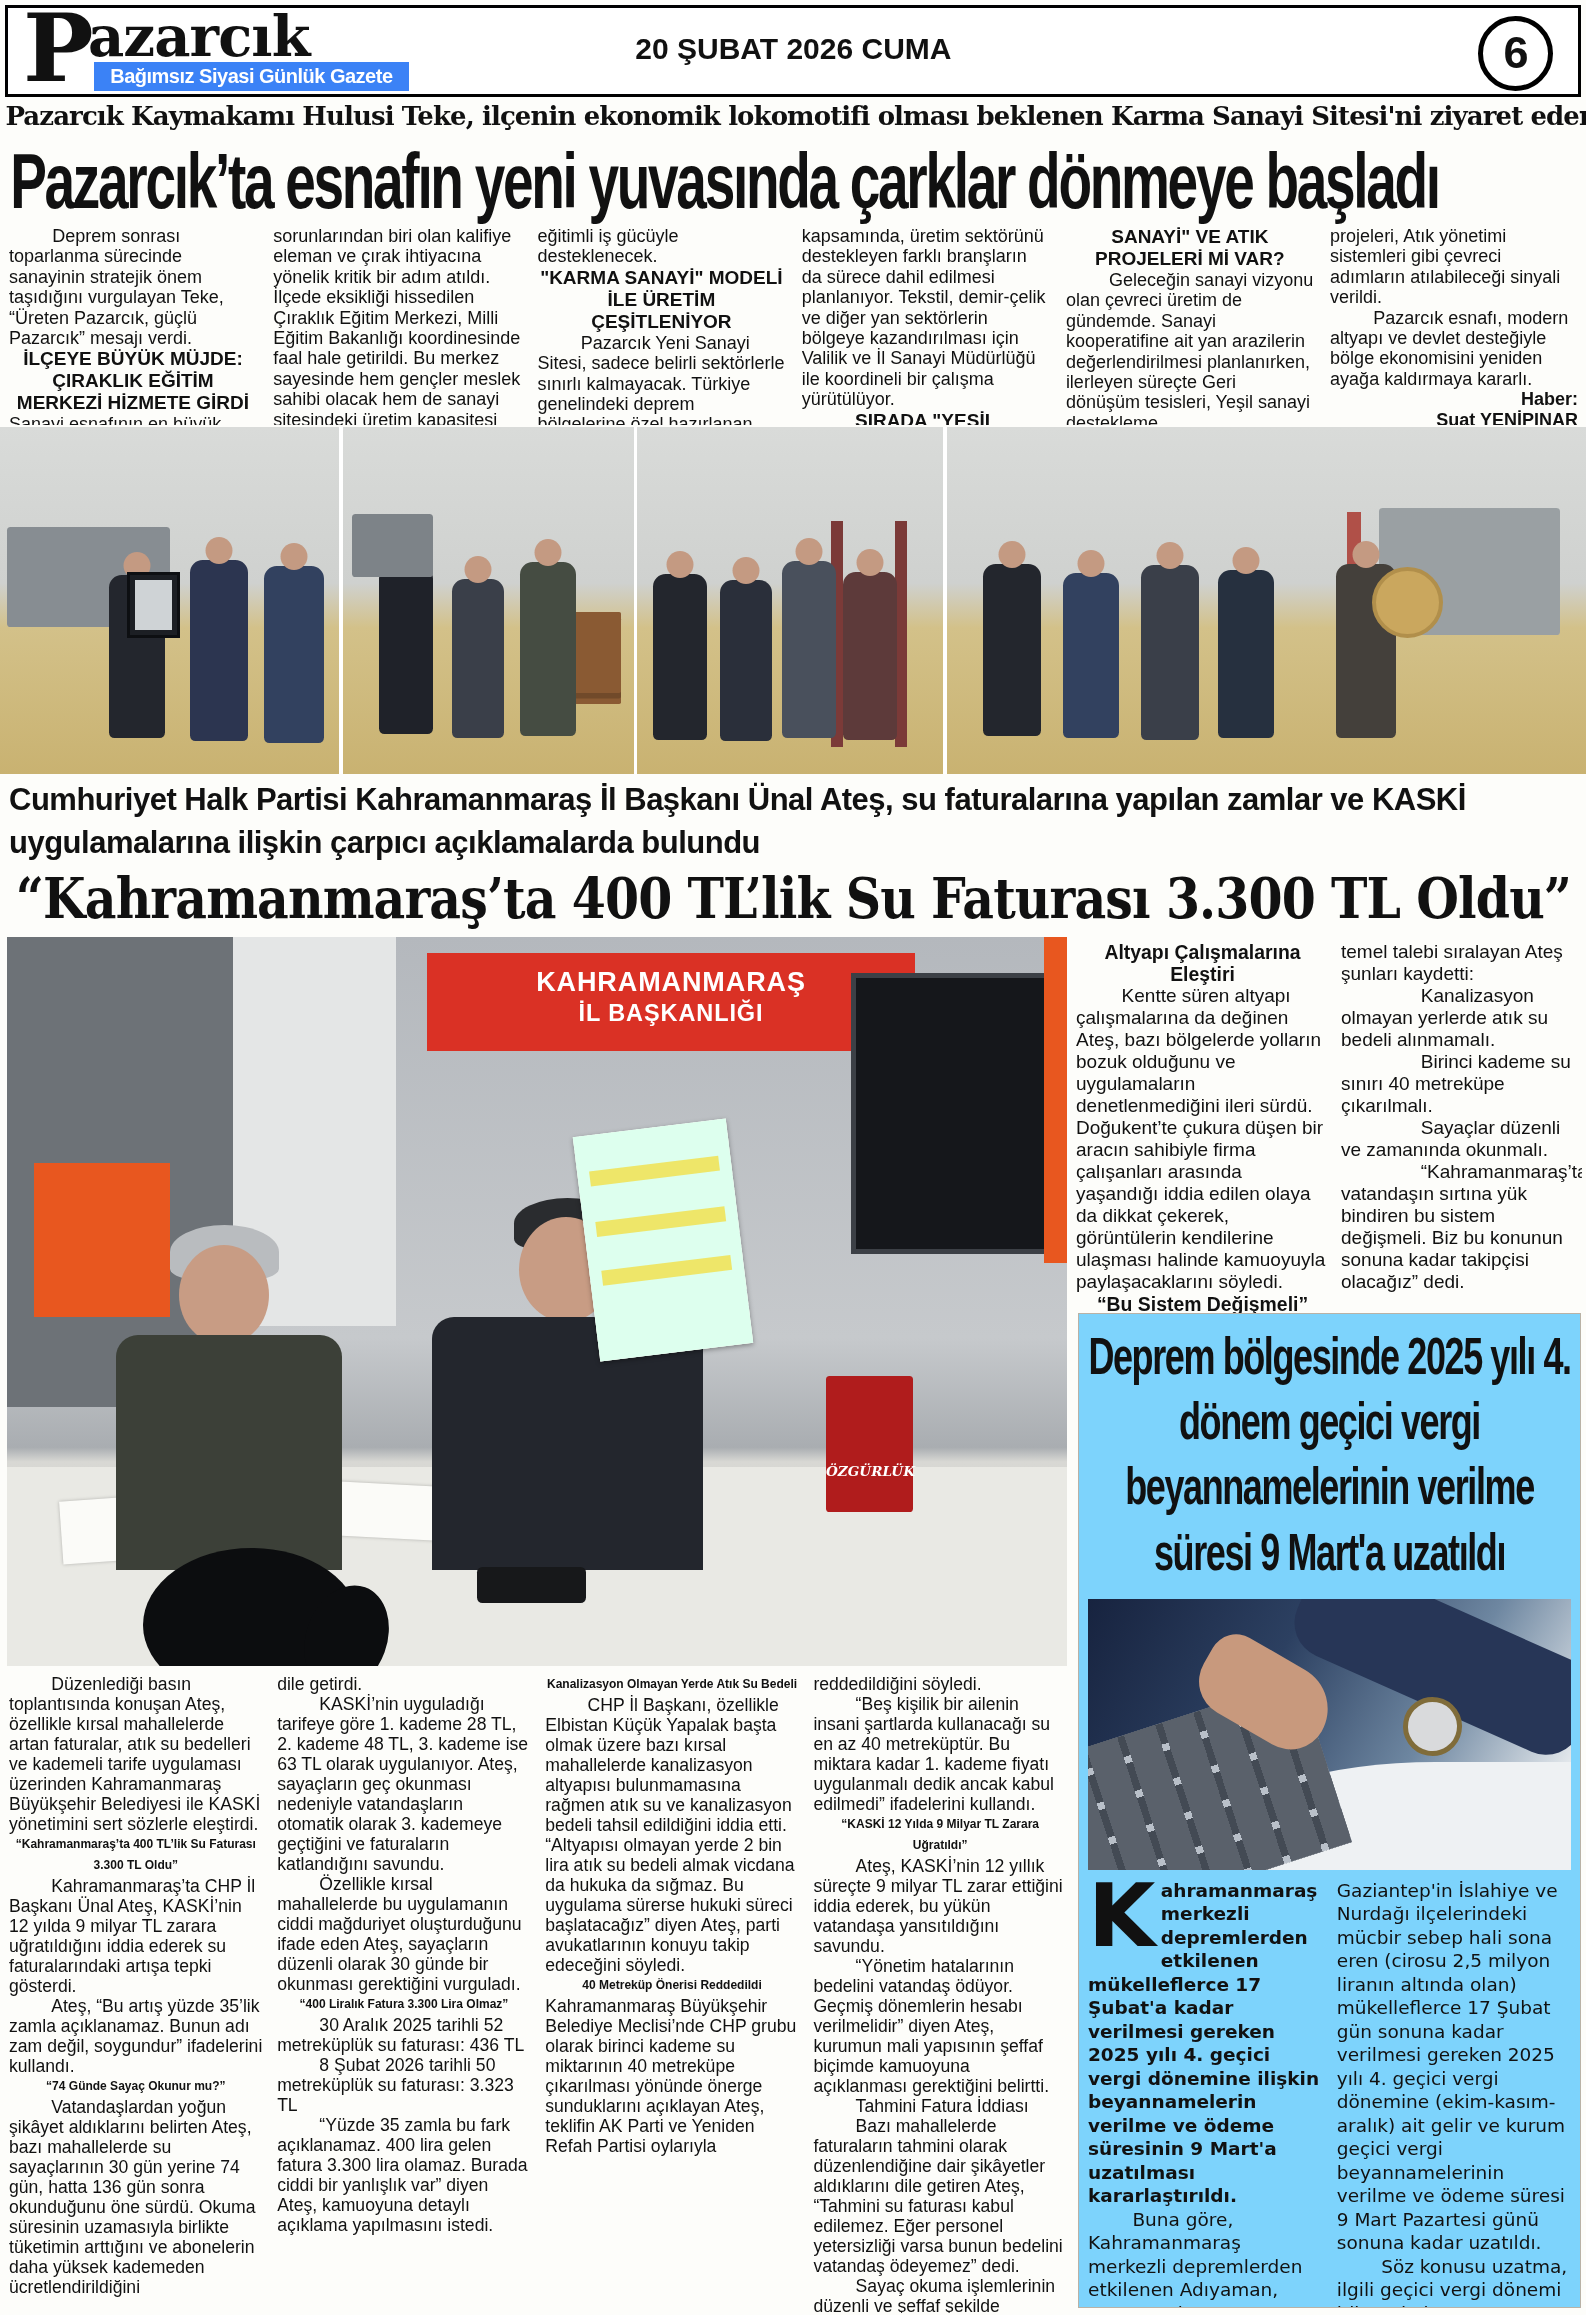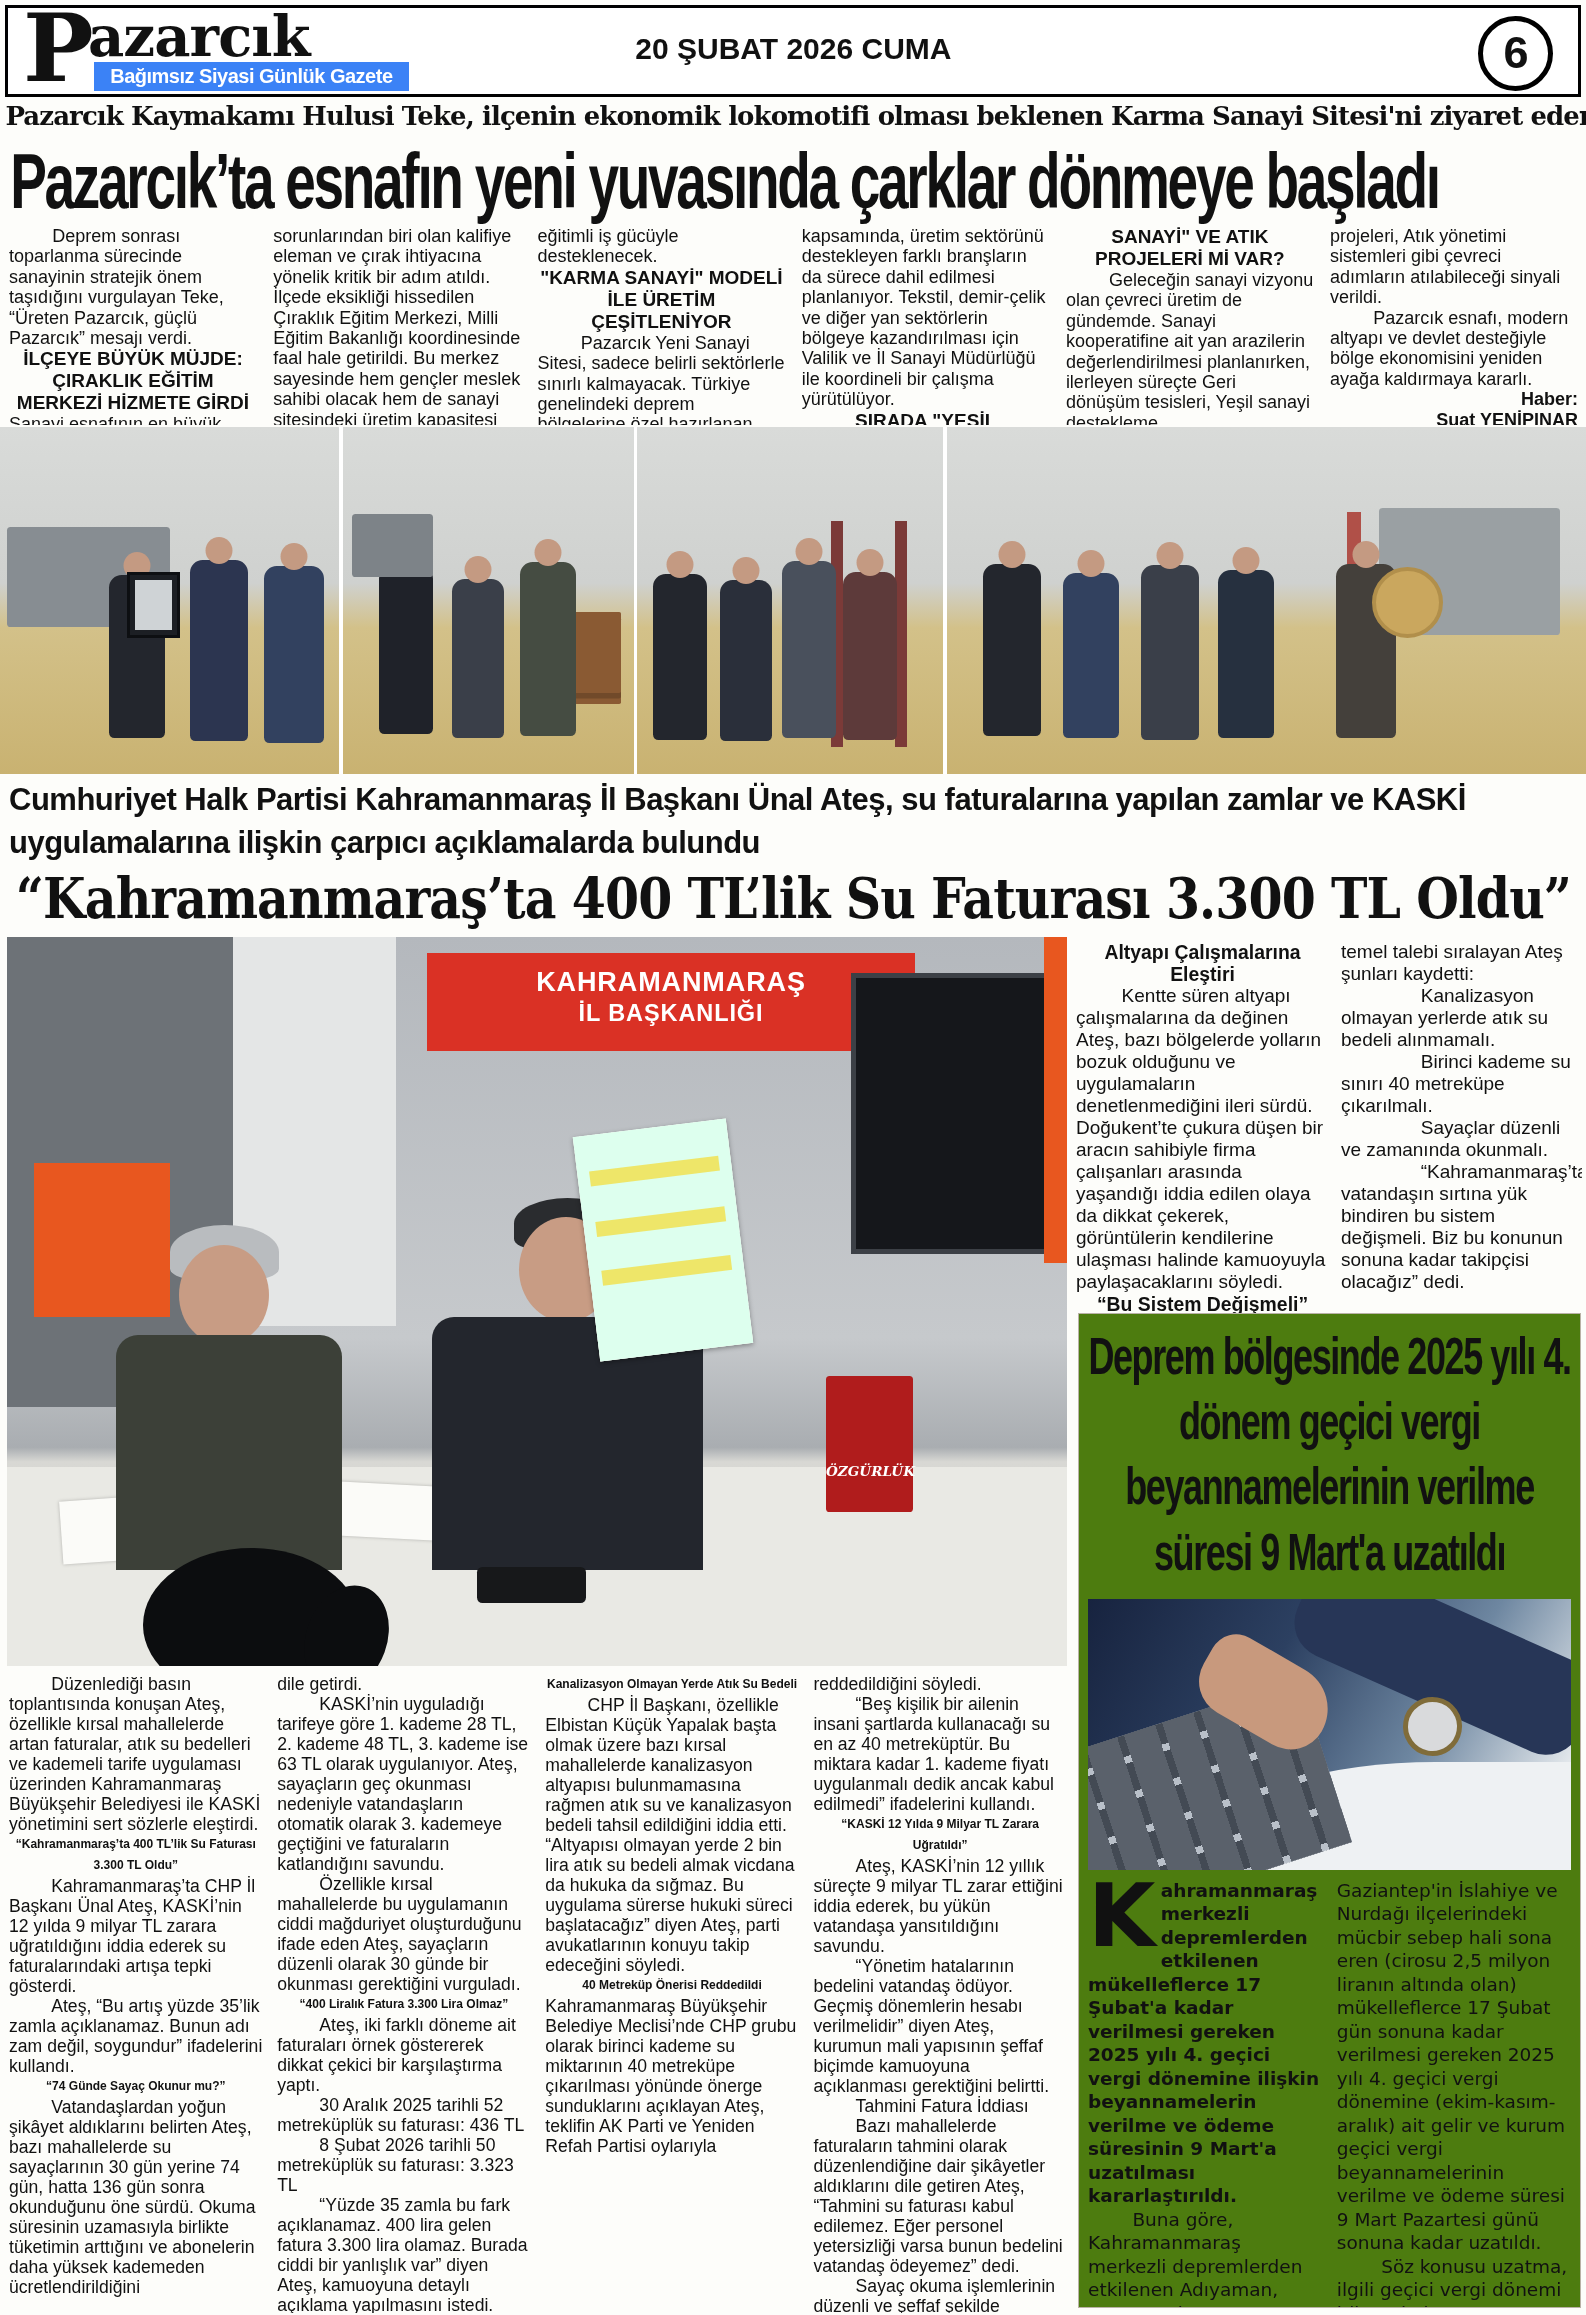--- a/index.html
+++ b/index.html
@@ -90,21 +90,21 @@
   .midcol{position:absolute;top:941px;height:373px;font-size:19px;line-height:22px;overflow:hidden;}
   .midcolA{left:1076px;width:253px;}
   .midcolB{left:1341px;width:241px;}
   .midcol p{margin:0;}
   .midsub{font-weight:bold;text-align:center;font-size:19.4px;margin:0;}
   .ind2{text-indent:4.2em;}
   .haber-merkezi{font-weight:bold;text-align:right;margin-top:23.5px !important;}
 
   
   .vergi{position:absolute;left:1078px;top:1313px;width:503px;height:995px;border:0.9px solid #b9b2a6;
-      box-sizing:border-box;background:#4d7c0f;padding:7.2px 9px;overflow:hidden;}
+      box-sizing:border-box;background:#7dd3fc;padding:7.2px 9px;overflow:hidden;}
   .vergi-headline{text-align:center;margin:1.8px 0 0 0;}
   .vergi-headline .cond{font-size:36px;line-height:45px;transform:scaleY(1.45);letter-spacing:-1.4px;white-space:normal;}
   .vergi-photo{position:relative;width:100%;height:271px;margin-top:96px;overflow:hidden;
       background:linear-gradient(120deg,#17233f 0%,#2c4061 35%,#6e87a1 65%,#e2e7eb 90%);}
   .vp-calc{position:absolute;left:-27px;bottom:-18px;width:271px;height:172px;transform:rotate(-18deg);
       background:#b9c0c9;
       background-image:repeating-linear-gradient(90deg,transparent 0 7.2px,#5a616b 7.2px 40px),
                        repeating-linear-gradient(0deg,transparent 0 7.2px,#434a54 7.2px 36px);}
   .vp-desk{position:absolute;right:0;bottom:0;width:70%;height:40%;background:#eef1f3;border-radius:60% 0 0 0;}
   .vp-arm{position:absolute;right:-27px;top:9px;width:308px;height:100px;background:#273657;
@@ -299,21 +299,20 @@
       <p class="ind">Kahramanmaraş’ta CHP İl Başkanı Ünal Ateş, KASKİ’nin 12 yılda 9 milyar TL zarara uğratıldığını iddia ederek su faturalarındaki artışa tepki gösterdi.</p>
       <p class="ind">Ateş, “Bu artış yüzde 35’lik zamla açıklanamaz. Bunun adı zam değil, soygundur” ifadelerini kullandı.</p>
       <p class="bsub">“74 Günde Sayaç Okunur mu?”</p>
       <p class="ind">Vatandaşlardan yoğun şikâyet aldıklarını belirten Ateş, bazı mahallelerde su sayaçlarının 30 gün yerine 74 gün, hatta 136 gün sonra okunduğunu öne sürdü. Okuma süresinin uzamasıyla birlikte tüketimin arttığını ve abonelerin daha yüksek kademeden ücretlendirildiğini</p>
     </div>
     <div class="bcol">
       <p>dile getirdi.</p>
       <p class="ind">KASKİ’nin uyguladığı tarifeye göre 1. kademe 28 TL, 2. kademe 48 TL, 3. kademe ise 63 TL olarak uygulanıyor. Ateş, sayaçların geç okunması nedeniyle vatandaşların otomatik olarak 3. kademeye geçtiğini ve faturaların katlandığını savundu.</p>
       <p class="ind">Özellikle kırsal mahallelerde bu uygulamanın ciddi mağduriyet oluşturduğunu ifade eden Ateş, sayaçların düzenli olarak 30 günde bir okunması gerektiğini vurguladı.</p>
       <p class="bsub">“400 Liralık Fatura 3.300 Lira Olmaz”</p>
-      <p class="ind">Ateş, iki farklı döneme ait faturaları örnek göstererek dikkat çekici bir karşılaştırma yaptı.</p>
       <p class="ind">30 Aralık 2025 tarihli 52 metreküplük su faturası: 436 TL</p>
       <p class="ind">8 Şubat 2026 tarihli 50 metreküplük su faturası: 3.323 TL</p>
       <p class="ind">“Yüzde 35 zamla bu fark açıklanamaz. 400 lira gelen fatura 3.300 lira olamaz. Burada ciddi bir yanlışlık var” diyen Ateş, kamuoyuna detaylı açıklama yapılmasını istedi.</p>
     </div>
     <div class="bcol">
       <p class="bsub">Kanalizasyon Olmayan Yerde Atık Su Bedeli</p>
       <p class="ind">CHP İl Başkanı, özellikle Elbistan Küçük Yapalak başta olmak üzere bazı kırsal mahallelerde kanalizasyon altyapısı bulunmamasına rağmen atık su ve kanalizasyon bedeli tahsil edildiğini iddia etti.</p>
       <p>“Altyapısı olmayan yerde 2 bin lira atık su bedeli almak vicdana da hukuka da sığmaz. Bu uygulama sürerse hukuki süreci başlatacağız” diyen Ateş, parti avukatlarının konuyu takip edeceğini söyledi.</p>
       <p class="bsub">40 Metreküp Önerisi Reddedildi</p>
       <p>Kahramanmaraş Büyükşehir Belediye Meclisi’nde CHP grubu olarak birinci kademe su miktarının 40 metreküpe çıkarılması yönünde önerge sunduklarını açıklayan Ateş, teklifin AK Parti ve Yeniden Refah Partisi oylarıyla</p>

